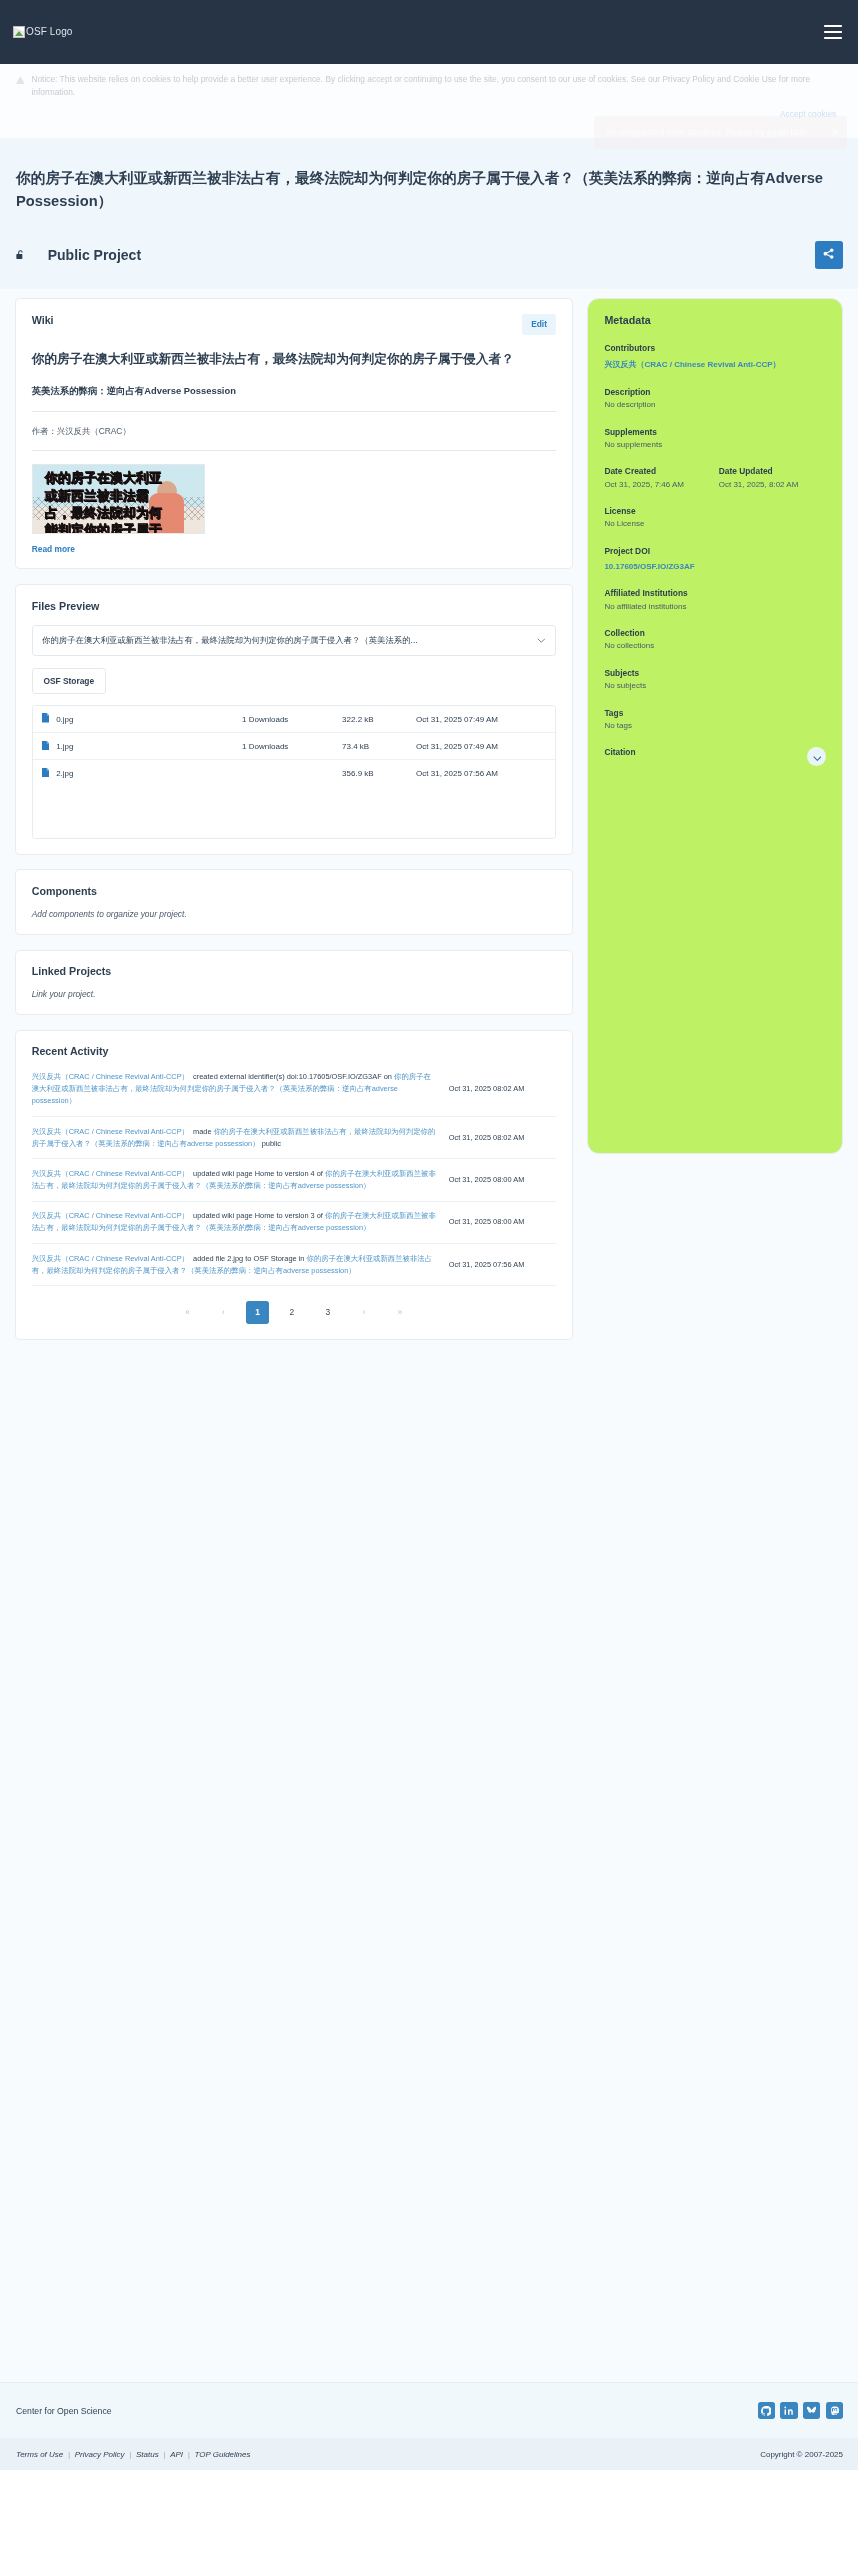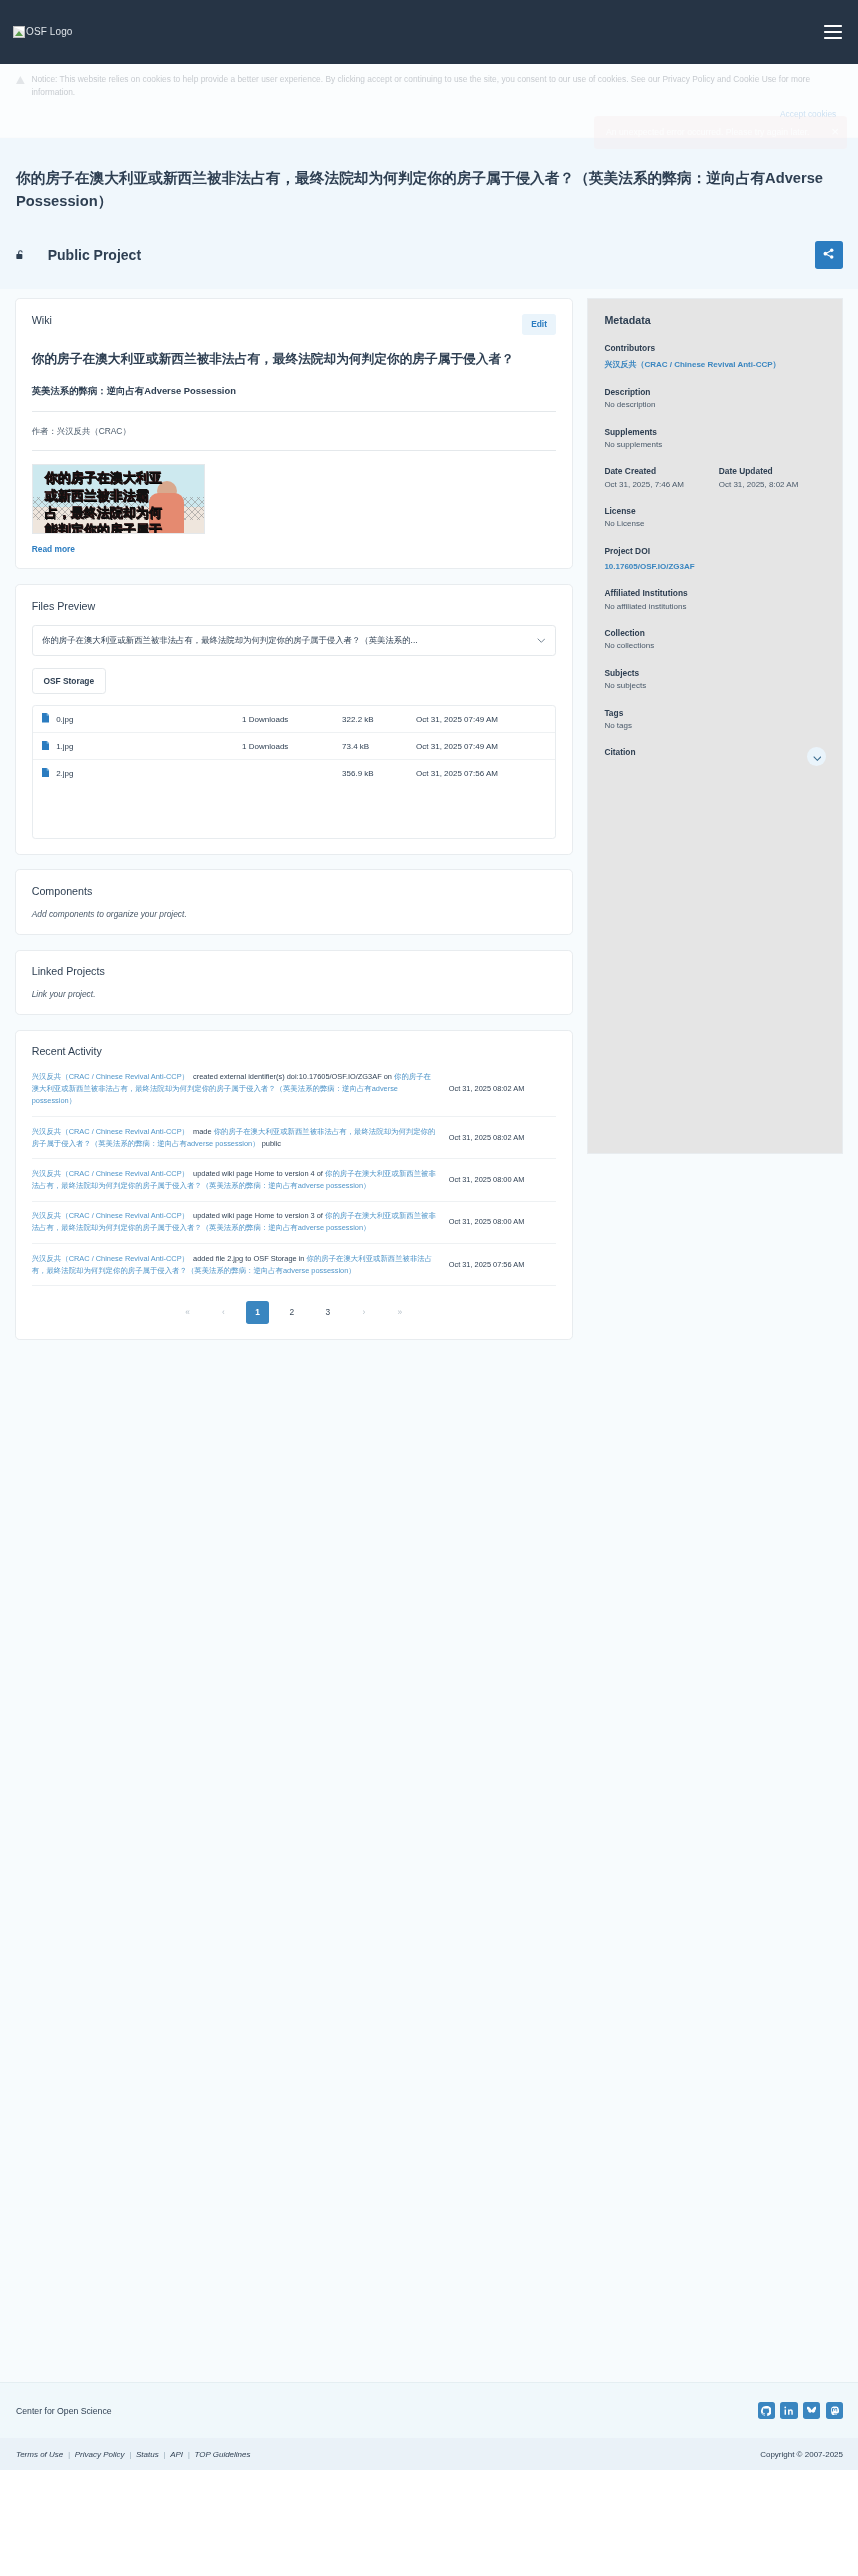--- a/index.html
+++ b/index.html
@@ -134,21 +134,21 @@
   .card {
     background: #ffffff;
     border: 0.7px solid #e8ecef;
     border-radius: 4.7px;
     padding: 14.7px 16px;
     margin-bottom: 14.7px;
   }
   .card-head {
     display: flex; align-items: flex-start; justify-content: space-between;
   }
-  .card-title { font-size: 10.7px; font-weight: normal; color: #2e3f52; }
+  .card-title { font-size: 10.7px; font-weight: bold; color: #2e3f52; }
 
   .edit-btn {
     background: #eaf4fb;
     border: none;
     color: #2b7cc0;
     font-size: 8.4px;
     font-weight: bold;
     border-radius: 2.7px;
     padding: 5.3px 8.7px;
     cursor: pointer;
@@ -261,23 +261,23 @@
     border: none;
     border-radius: 2.7px;
     cursor: pointer;
     margin: 0 6px;
   }
   .pg.muted { color: #b6c0c9; }
   .pg.active { background: #3a86c0; color: #ffffff; font-weight: bold; min-width: 23px; margin: 0 4.7px; }
 
   
   .side-card {
-    background: #e5e5e5;
+    background: #bef264;
     border: 0.7px solid #e8ecef;
-    border-radius: 0;
+    border-radius: 12px;
     padding: 14.7px 16px 20px 16px;
     min-height: 856px;
   }
   .meta-title { font-size: 10.7px; font-weight: bold; margin-bottom: 17.4px; }
   .meta-label { font-size: 8.4px; font-weight: bold; color: #2e3f52; margin-bottom: 3.3px; }
   .meta-value { font-size: 8px; color: #4a5a6a; }
   .meta-link { font-size: 8px; color: #3a86c0; text-decoration: none; cursor: pointer; font-weight: bold; }
   .meta-block { margin-bottom: 17.4px; }
   .meta-cols { display: flex; gap: 6.7px; margin-bottom: 17.4px; }
   .meta-col { flex: 1; }

